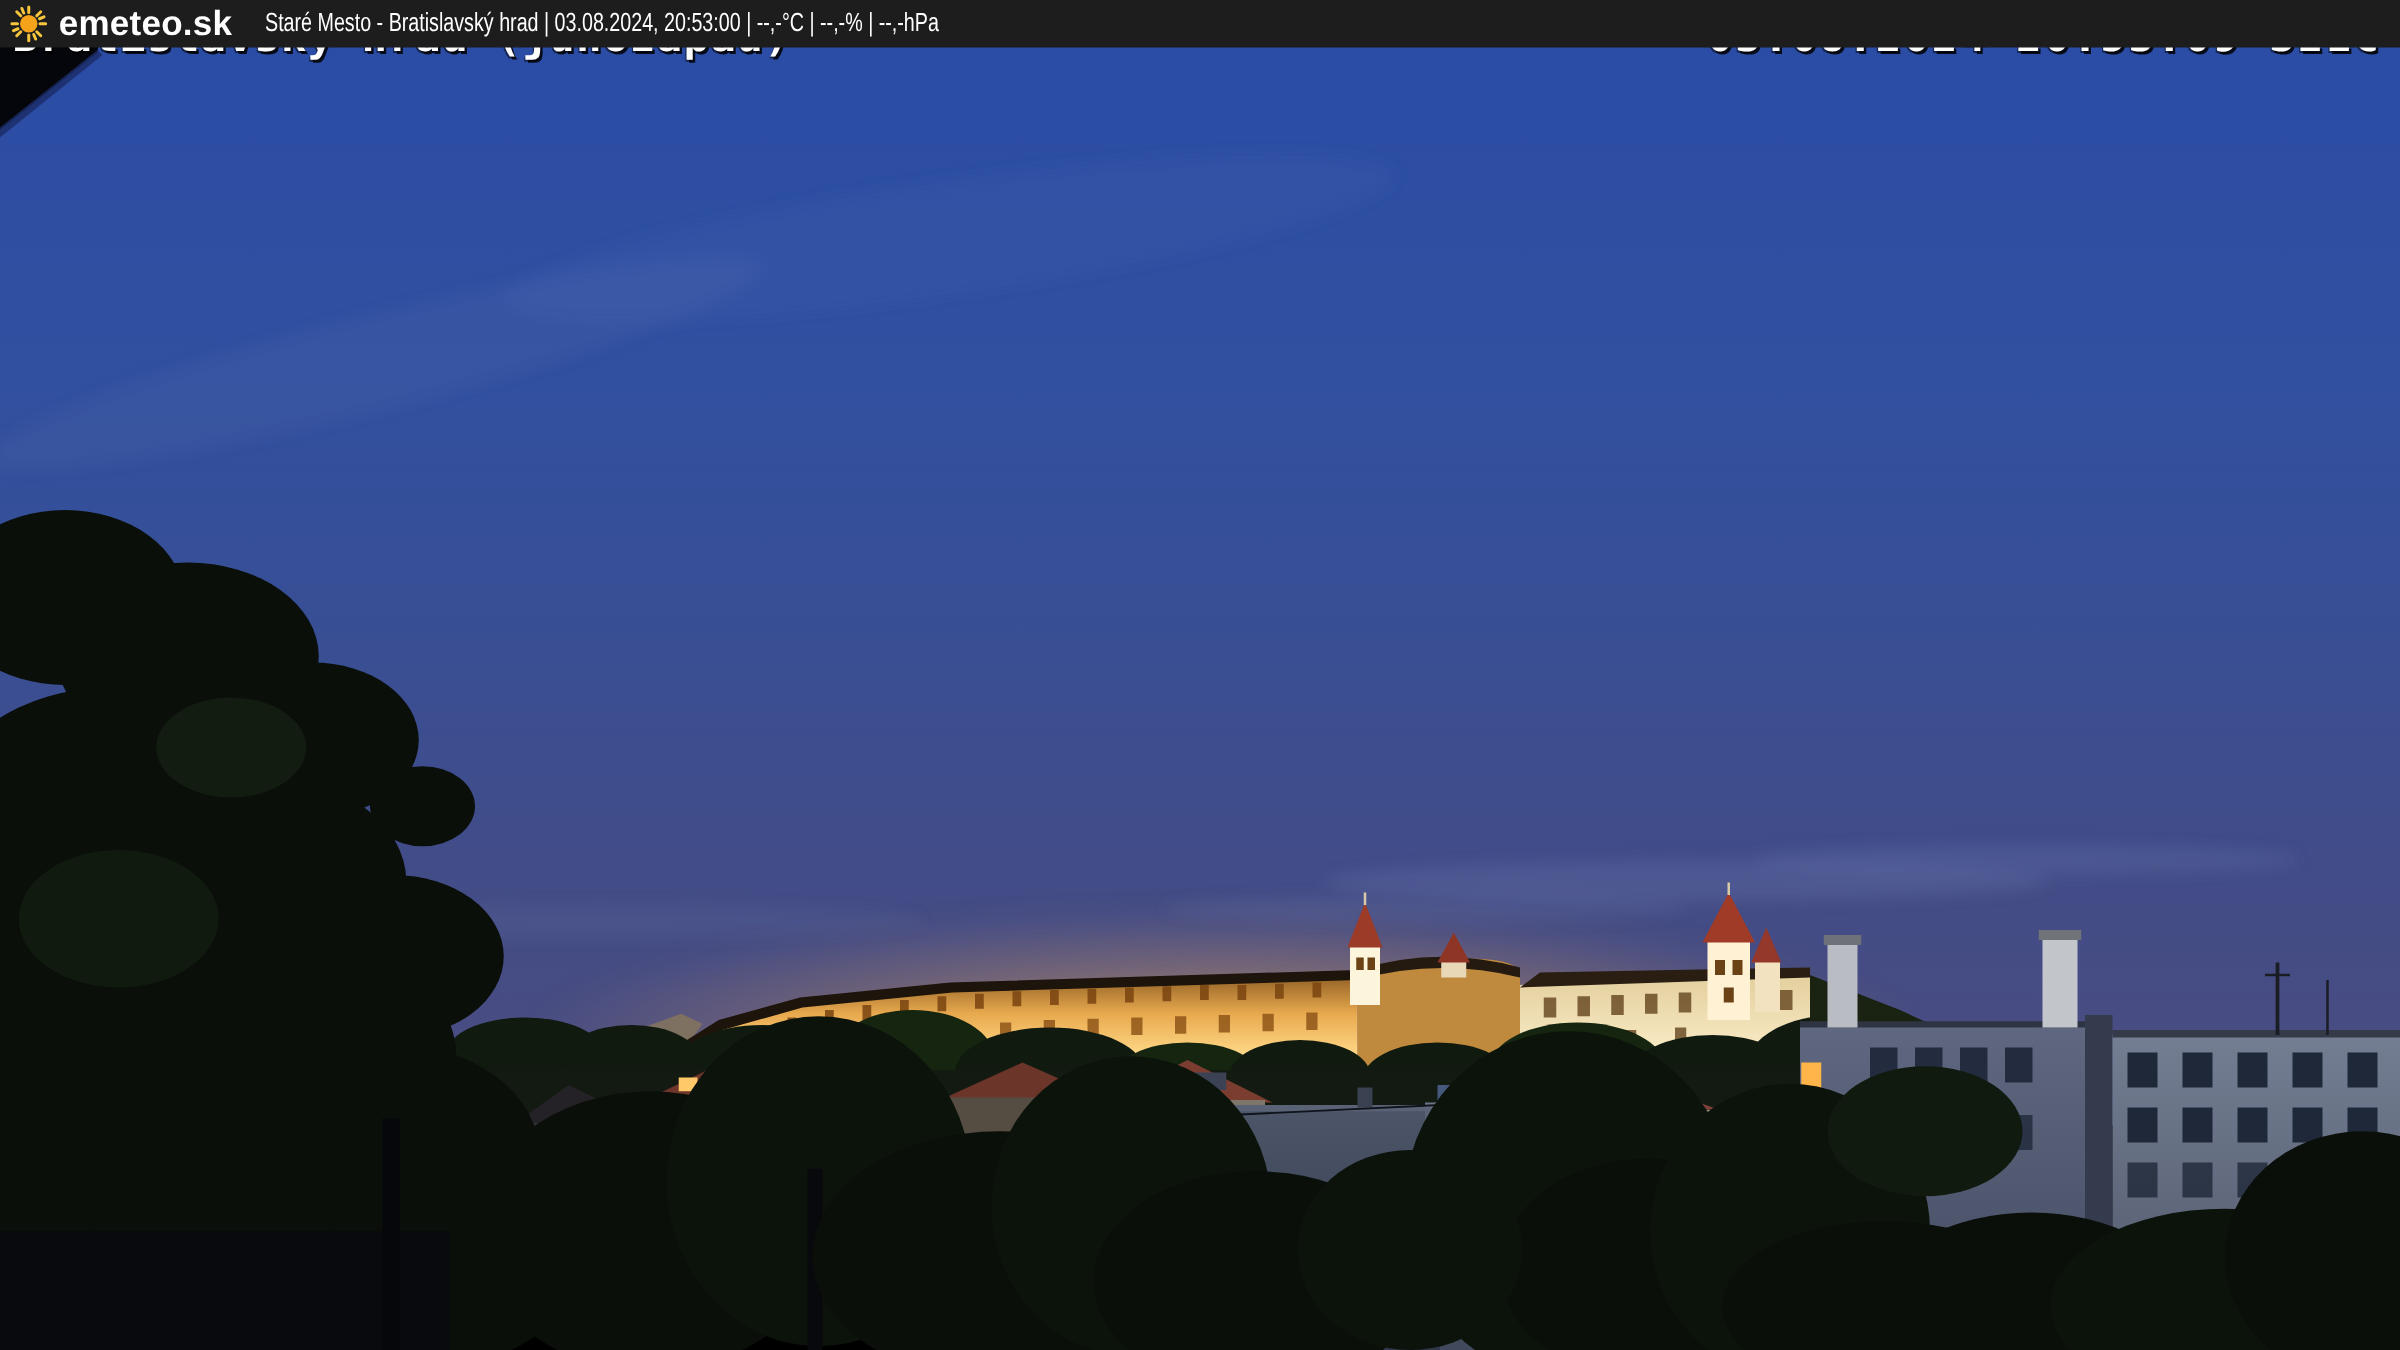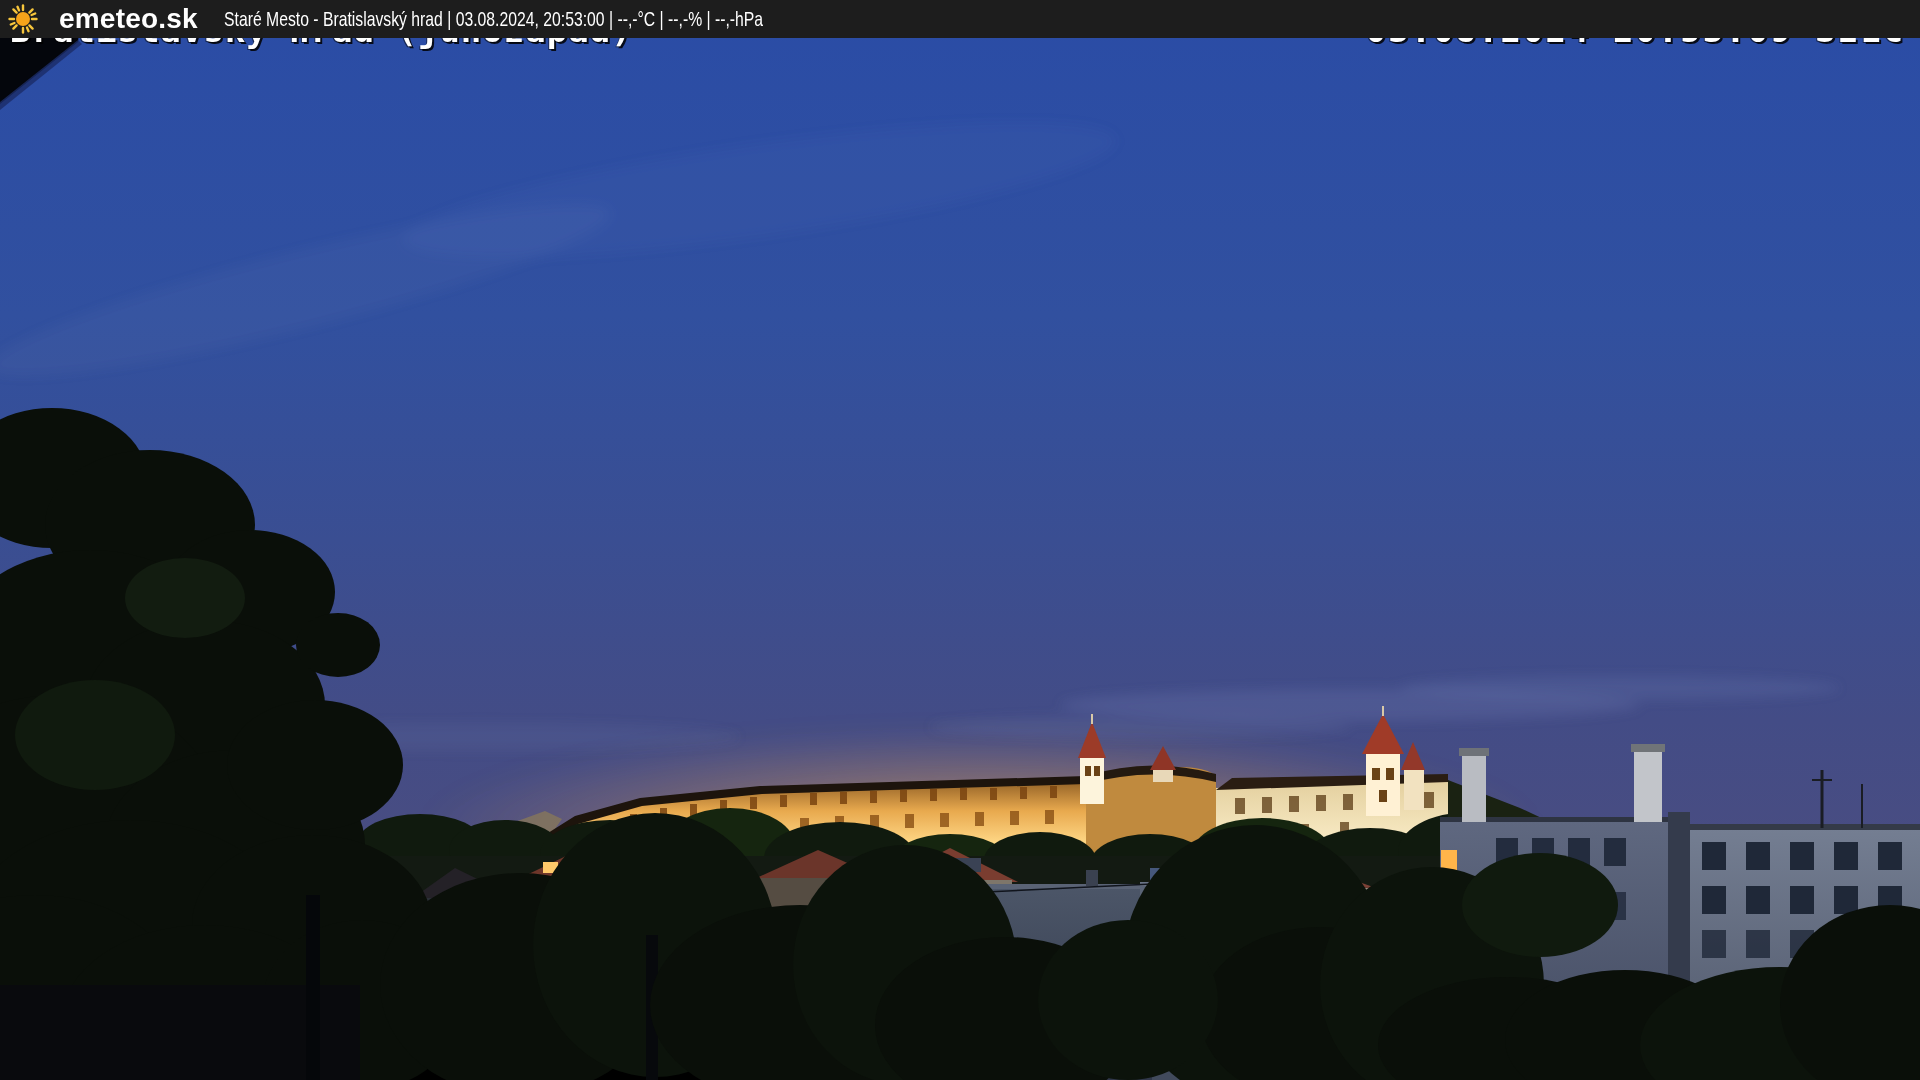--- a/index.html
+++ b/index.html
@@ -2,21 +2,21 @@
 <html><head>
 <meta charset="utf-8">
 <style>
   html,body{margin:0;padding:0;background:#000;}
   body{width:1920px;height:1080px;overflow:hidden;position:relative;
        font-family:"Liberation Sans",sans-serif;}
 
   
   .header{position:absolute;top:0;left:0;width:1920px;height:38px;
           background:#1d1d1d;z-index:5;display:flex;align-items:center;}
-  .logo{display:flex;align-items:center;gap:21px;margin-left:8px;cursor:pointer;}
+  .logo{display:flex;align-items:center;gap:9px;margin-left:8px;cursor:pointer;}
   .logo-text{color:#fff;font-size:28px;font-weight:600;letter-spacing:.2px;}
   .station{color:#fff;font-size:21px;font-weight:400;margin-left:26px;
            display:inline-block;transform:scaleX(.75);transform-origin:left center;
            white-space:nowrap;}
 
   
   .photo{position:absolute;top:0;left:0;width:1920px;height:1080px;z-index:1;}
   .photo svg{display:block;}
 
   

